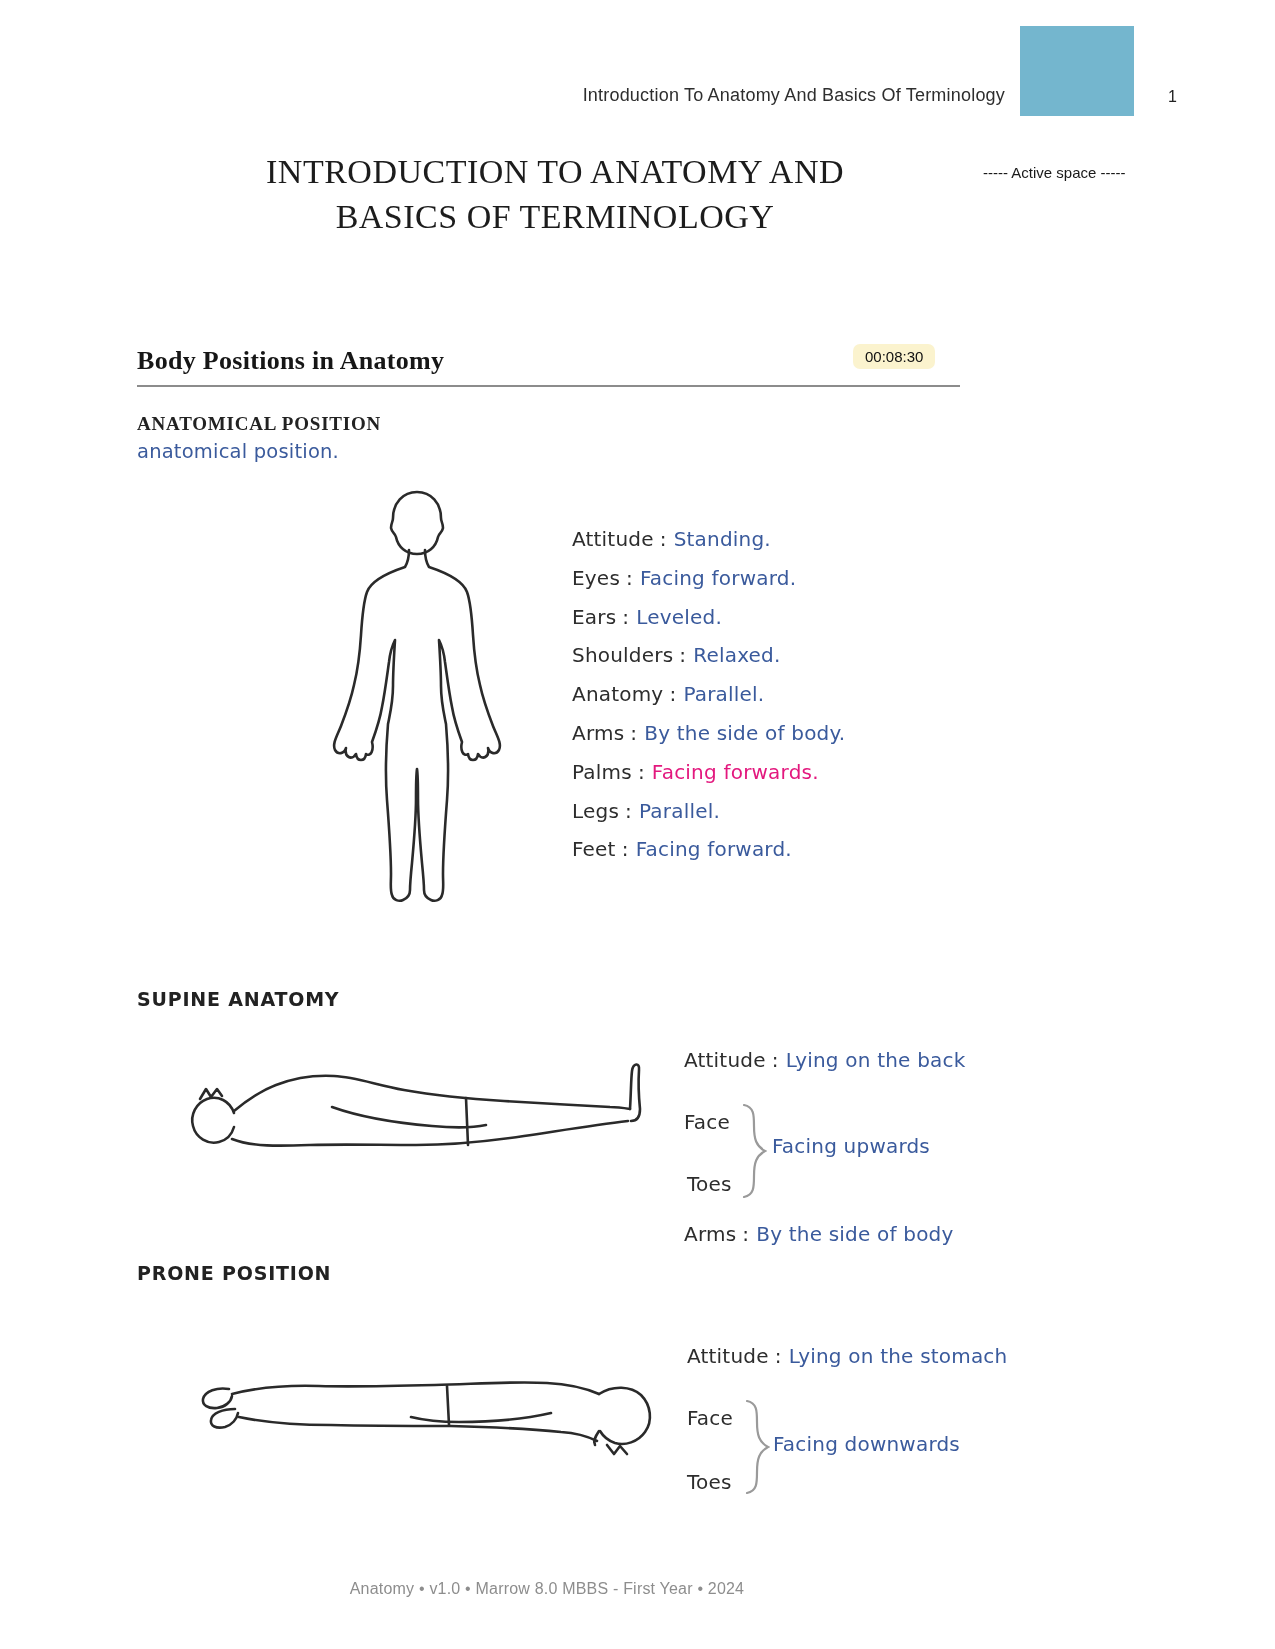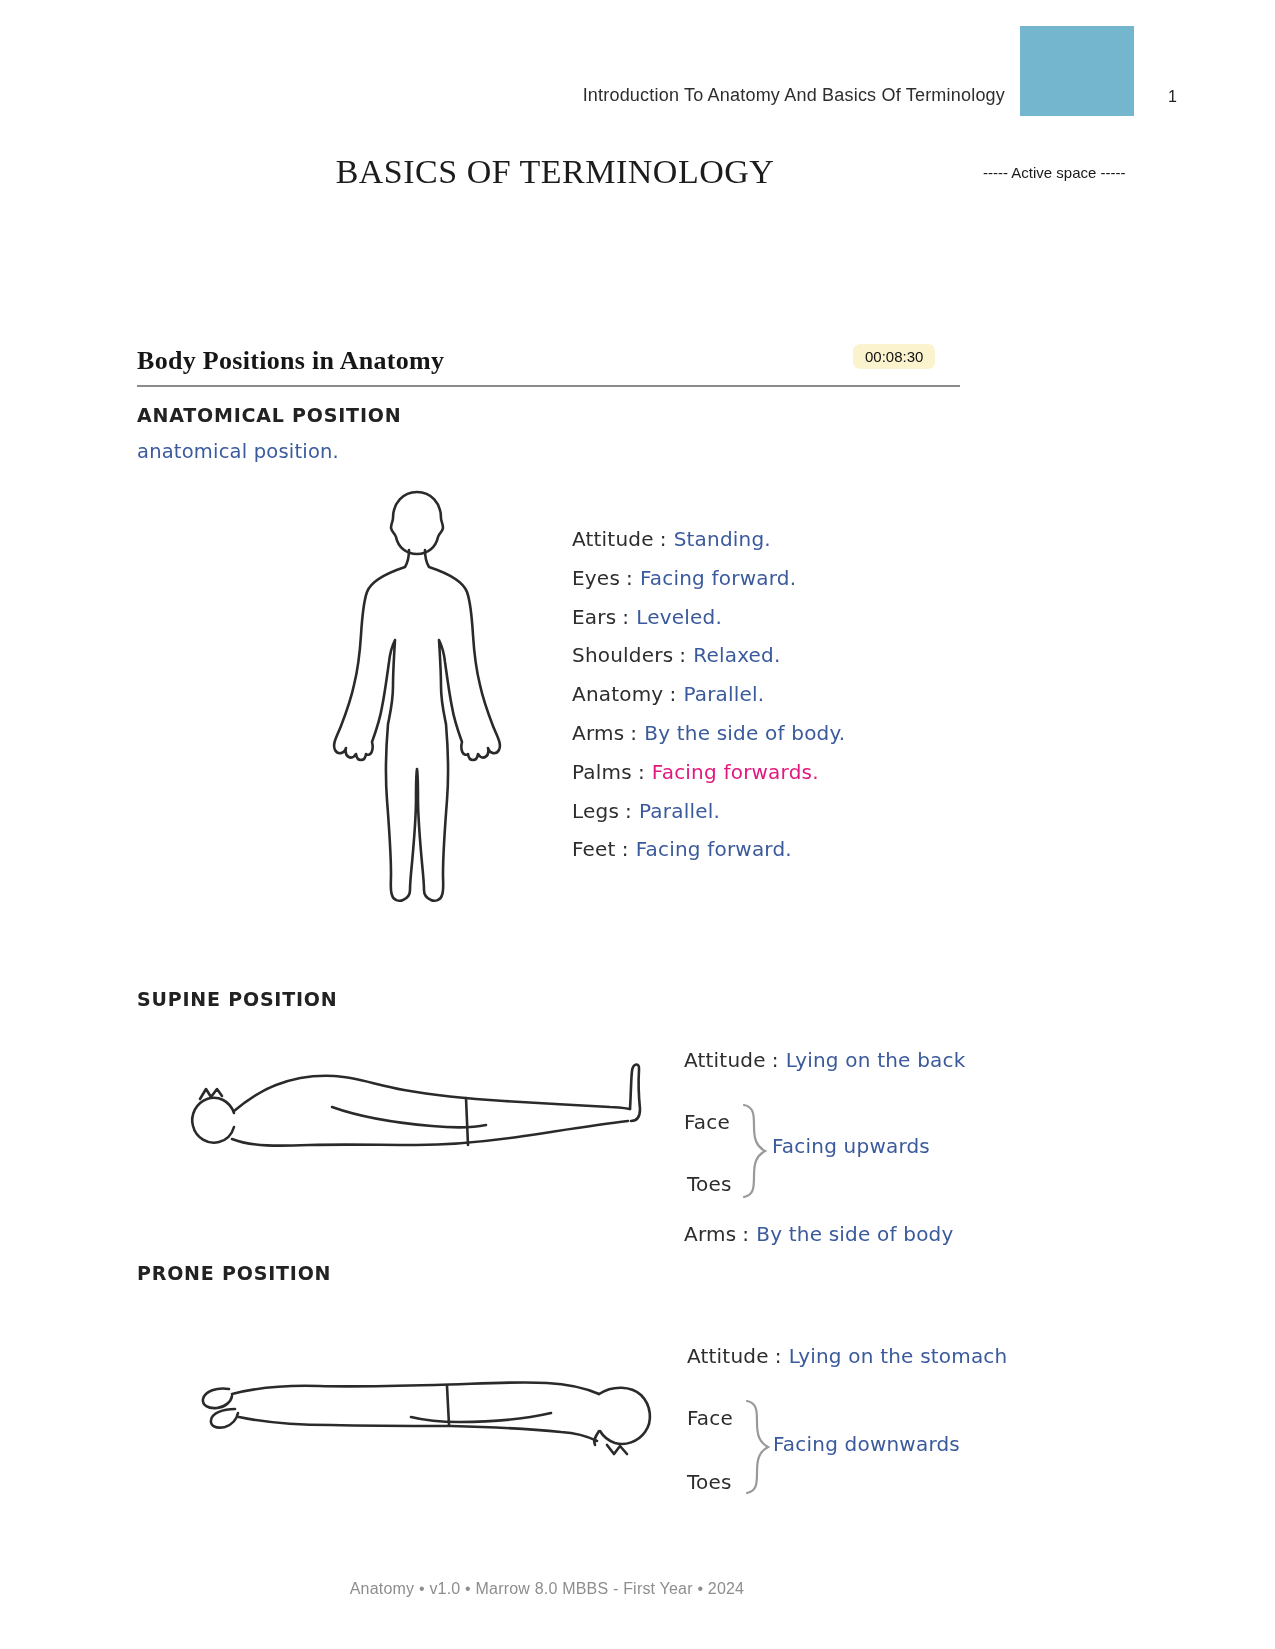--- a/index.html
+++ b/index.html
@@ -51,29 +51,30 @@
 </head>
 <body>
 
 <div id="page">
 
   <div class="hdr-title">Introduction To Anatomy And Basics Of Terminology</div>
   <div class="hdr-box"></div>
   <div class="hdr-page">1</div>
 
   <div class="doc-title">
+    <div>INTRODUCTION TO ANATOMY AND</div>
     <div>BASICS OF TERMINOLOGY</div>
   </div>
   <div class="active-space">----- Active space -----</div>
 
   <div class="sec-head">Body Positions in Anatomy</div>
   <div class="sec-rule"></div>
   <div class="timestamp">00:08:30</div>
 
-  <div class="hw-head" style="top:404px;">ANATOMICAL POSITION</div>
+  <div class="hw-head" style="top:413px;font-family:Liberation Serif, serif;">ANATOMICAL POSITION</div>
   <div class="intro hw blue" style="top:435px;">
     <div>anatomical position.</div>
   </div>
 
   <svg class="figure" style="left:328px;top:487px;" width="178" height="422" viewBox="0 0 178 420">
     <path d="M89,4 C75,4 65,15 65,30 C65,34 63,35 63,40 C64,45 67,45 68,49 C70,59 78,66 89,66 C100,66 108,59 110,49 C111,45 114,45 115,40 C115,35 113,34 113,30 C113,15 103,4 89,4 Z"></path>
     <path d="M81,62 C81,68 80,74 77,79 C59,85 43,93 39,104 C35,115 34,131 33,147 C32,163 30,181 26,197 C23,211 18,225 13,238 C9,248 4,256 7,262 C10,267 16,266 18,260 C16,269 24,273 28,266 C29,274 37,274 38,266 C43,269 46,262 44,254 C48,243 52,231 54,219 C57,204 59,188 61,174 C62,165 64,158 67,152 C66,168 65,184 65,198 C65,214 62,226 60,236 C58,260 57,286 59,312 C61,338 63,364 63,386 C63,396 62,402 64,407 C65,412 71,414 75,412 C80,410 82,407 82,402 C82,395 83,385 84,375 C86,353 88,331 88,311 C88,297 88,288 89,281 C90,288 90,297 90,311 C90,331 92,353 94,375 C95,385 96,395 96,402 C96,407 98,410 103,412 C107,414 113,412 114,407 C116,402 115,396 115,386 C115,364 117,338 119,312 C121,286 120,260 118,236 C116,226 113,214 113,198 C113,184 112,168 111,152 C114,158 116,165 117,174 C119,188 121,204 124,219 C126,231 130,243 134,254 C132,262 135,269 140,266 C141,274 149,274 150,266 C154,273 162,269 160,260 C162,266 168,267 171,262 C174,256 169,248 165,238 C160,225 155,211 152,197 C148,181 146,163 145,147 C144,131 143,115 139,104 C135,93 119,85 101,79 C98,74 97,68 97,62"></path>
   </svg>
 
   <div class="attr-list hw">
@@ -81,21 +82,21 @@
     <div class="attr-row"><span class="ink">Eyes</span><span class="hw-sep">:</span><span class="blue">Facing forward.</span></div>
     <div class="attr-row"><span class="ink">Ears</span><span class="hw-sep">:</span><span class="blue">Leveled.</span></div>
     <div class="attr-row"><span class="ink">Shoulders</span><span class="hw-sep">:</span><span class="blue">Relaxed.</span></div>
     <div class="attr-row"><span class="ink">Anatomy</span><span class="hw-sep">:</span><span class="blue">Parallel.</span></div>
     <div class="attr-row"><span class="ink">Arms</span><span class="hw-sep">:</span><span class="blue">By the side of body.</span></div>
     <div class="attr-row"><span class="ink">Palms</span><span class="hw-sep">:</span><span class="pink">Facing forwards.</span></div>
     <div class="attr-row"><span class="ink">Legs</span><span class="hw-sep">:</span><span class="blue">Parallel.</span></div>
     <div class="attr-row"><span class="ink">Feet</span><span class="hw-sep">:</span><span class="blue">Facing forward.</span></div>
   </div>
 
-  <div class="hw-head" style="top:988px;">SUPINE POSITION</div>
+  <div class="hw-head" style="top:988px;">SUPINE ANATOMY</div>
 
   <svg class="figure" style="left:180px;top:1048px;" width="480" height="127" viewBox="0 0 480 125">
     <path d="M54,64 C50,52 38,46 27,50 C16,54 10,66 13,77 C16,89 28,96 39,93 C47,91 52,85 54,78"></path>
     <path d="M20,50 L26,40 L31,48 L37,40 L42,47"></path>
     <path d="M54,62 C66,52 80,42 96,36 C114,29 136,26 154,27 C176,28 196,36 224,41 C258,47 292,50 324,52 C356,54 396,56 430,58 C438,58 444,59 450,60"></path>
     <path d="M450,60 C451,44 451,30 452,22 C453,14 460,13 459,21 C458,36 459,50 460,60 C460,68 457,72 451,72"></path>
     <path d="M52,90 C72,98 100,97 130,96 C164,95 200,96 236,96 C272,96 310,92 344,87 C378,82 414,76 448,72"></path>
     <path d="M152,58 C180,68 216,74 252,77 C274,79 292,79 306,76"></path>
     <path d="M286,49 L288,96"></path>
   </svg>

